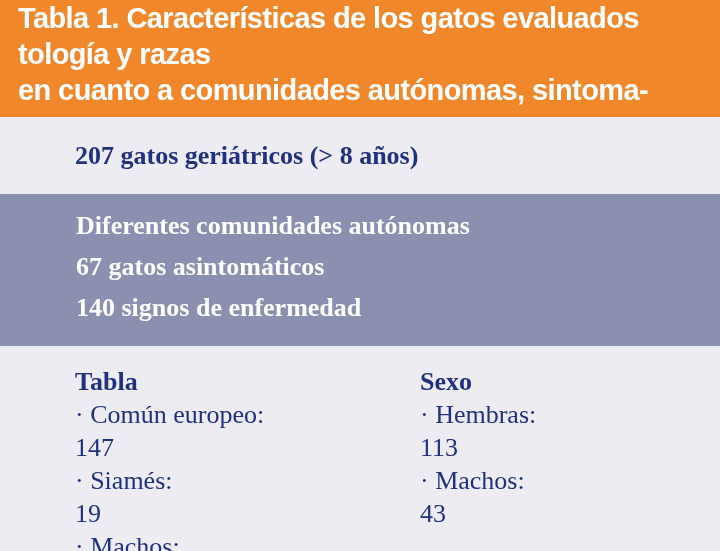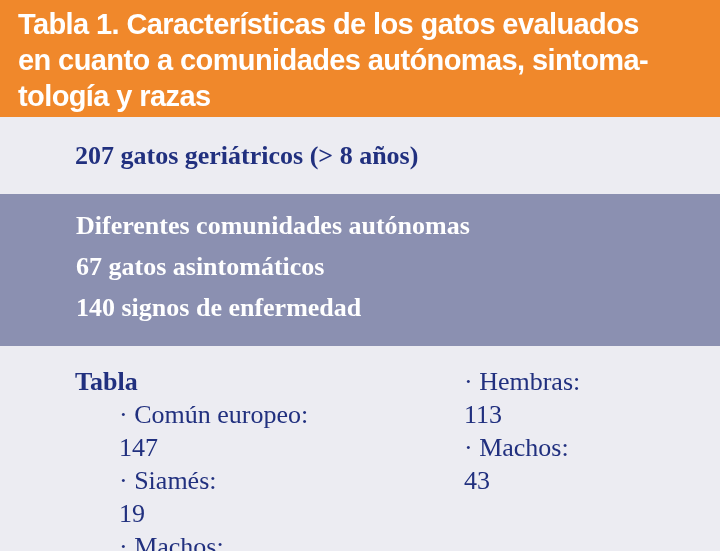--- a/index.html
+++ b/index.html
@@ -14,21 +14,21 @@
     width: 720px;
     height: 551px;
     background: #ECECF2;
   }
   
   .title-band {
     position: absolute;
     left: 0; top: 0;
     width: 720px; height: 117px;
     background: #F0882B;
-    padding: 6px 20px 0 18px;
+    padding: 0 20px 0 18px;
     color: #FFFFFF;
     font-family: "Liberation Sans", sans-serif;
     font-weight: bold;
     font-size: 29px;
     line-height: 36px;
     letter-spacing: -0.6px;
   }
   .title-line { white-space: nowrap; }
   
   .population-band {
@@ -77,31 +77,31 @@
     white-space: nowrap;
   }
   .stat-row {
     display: flex;
     justify-content: space-between;
     align-items: baseline;
     line-height: 33px;
     flex-direction: column;
   }
   .row-label { white-space: nowrap; }
-  .row-value { text-align: right; margin-left: 44px; }
+  .row-value { text-align: right; }
 </style>
 </head>
 <body>
 
 <div class="figure">
 
   <div class="title-band">
     <div class="title-line">Tabla 1. Características de los gatos evaluados</div>
+    <div class="title-line">tología y razas</div>
     <div class="title-line">en cuanto a comunidades autónomas, sintoma-</div>
-    <div class="title-line">tología y razas</div>
   </div>
 
   <div class="population-band">
     <div class="population-text">207 gatos geriátricos (&gt; 8 años)</div>
   </div>
 
   <div class="summary-band">
     <div class="summary-line">Diferentes comunidades autónomas</div>
     <div class="summary-line">67 gatos asintomáticos</div>
     <div class="summary-line">140 signos de enfermedad</div>
@@ -119,20 +119,21 @@
         <span class="row-label">· Siamés:</span>
         <span class="row-value">19</span>
       </div>
       <div class="stat-row">
         <span class="row-label">· Machos:</span>
         <span class="row-value">19</span>
       </div>
     </div>
 
     <div class="column column-sex">
+      <div class="column-heading">Sexo</div>
       <div class="stat-row">
         <span class="row-label">· Hembras:</span>
         <span class="row-value">113</span>
       </div>
       <div class="stat-row">
         <span class="row-label">· Machos:</span>
         <span class="row-value">43</span>
       </div>
     </div>
 

